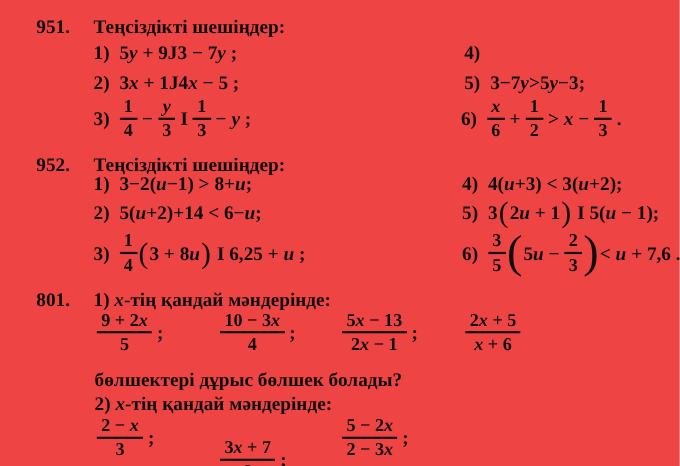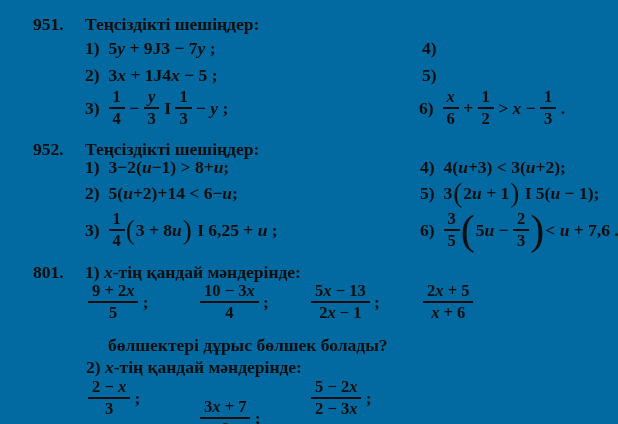--- a/index.html
+++ b/index.html
@@ -1,17 +1,17 @@
 <!DOCTYPE html>
 <html><head>
 <meta charset="utf-8">
 <style>
   html,body{margin:0;padding:0;background:#ffffff;}
   .page{
-    position:relative;width:618px;height:424px;background:#0369a1;
+    position:relative;width:618px;height:424px;background:#ef4444;
     font-family:"Liberation Serif","DejaVu Serif",serif;
     font-weight:700;color:#0e0e0e;font-size:17.5px;overflow:hidden;
   }
   .row{position:absolute;display:flex;align-items:center;height:20px;white-space:pre;}
   .frow{height:44px;}
   .lbl{margin-right:9px;white-space:pre;}
   .math{display:inline-flex;align-items:center;white-space:pre;}
   .math>span{white-space:pre;}
   i{font-style:italic;}
   .frac{display:inline-flex;flex-direction:column;align-items:center;
@@ -22,21 +22,21 @@
   .bp{font-size:42px;font-weight:400;line-height:1;padding:0 1px;}
   
   .pn1{left:33px;top:14px;}   .ti1{left:85px;top:14px;}
   .i951-1{left:85px;top:38px;}  .i951-2{left:85px;top:65px;}  .i951-3{left:85px;top:86px;}
   .i951-4{left:422px;top:38px;} .i951-5{left:422px;top:65px;} .i951-6{left:419px;top:86px;}
   .pn2{left:33px;top:139px;}  .ti2{left:85px;top:139px;}
   .i952-1{left:85px;top:157px;} .i952-2{left:85px;top:183px;} .i952-3{left:85px;top:208px;}
   .i952-4{left:420px;top:157px;}.i952-5{left:420px;top:183px;}.i952-6{left:420px;top:208px;}
   .pn3{left:33px;top:262px;}  .h953-1{left:85px;top:262px;justify-content:flex-end;}
   .f1c1{left:88px;top:280px;} .f1c2{left:200px;top:280px;} .f1c3{left:311px;top:280px;} .f1c4{left:423px;top:280px;}
-  .q953{left:86px;top:335px;margin-left:22px;}
+  .q953{left:86px;top:335px;}
   .h953-2{left:86px;top:357px;}
   .f2c1{left:88px;top:376px;} .f2c2{left:200px;top:396px;} .f2c3{left:311px;top:376px;} .f2c4{left:423px;top:376px;}
 </style>
 </head>
 <body>
 
 <div class="page">
 
   <div class="row pn1">951.</div>
   <div class="row ti1">Теңсіздікті шешіңдер:</div>
@@ -51,20 +51,21 @@
   </div>
   <div class="row frow i951-3">
     <span class="lbl">3)</span>
     <span class="math"><span class="frac"><span class="num">1</span><span class="den">4</span></span><span> − </span><span class="frac"><span class="num"><i>y</i></span><span class="den">3</span></span><span> І </span><span class="frac"><span class="num">1</span><span class="den">3</span></span><span> − <i>y</i> ;</span></span>
   </div>
   <div class="row i951-4">
     <span class="lbl">4)</span>
   </div>
   <div class="row i951-5">
     <span class="lbl">5)</span>
+    <span class="math"><span>3−7<i>y</i>&gt;5<i>y</i>−3;</span></span>
   </div>
   <div class="row frow i951-6">
     <span class="lbl">6)</span>
     <span class="math"><span class="frac"><span class="num"><i>x</i></span><span class="den">6</span></span><span> + </span><span class="frac"><span class="num">1</span><span class="den">2</span></span><span> &gt; <i>x</i> − </span><span class="frac"><span class="num">1</span><span class="den">3</span></span><span> .</span></span>
   </div>
 
   <div class="row pn2">952.</div>
   <div class="row ti2">Теңсіздікті шешіңдер:</div>
 
   <div class="row i952-1">

